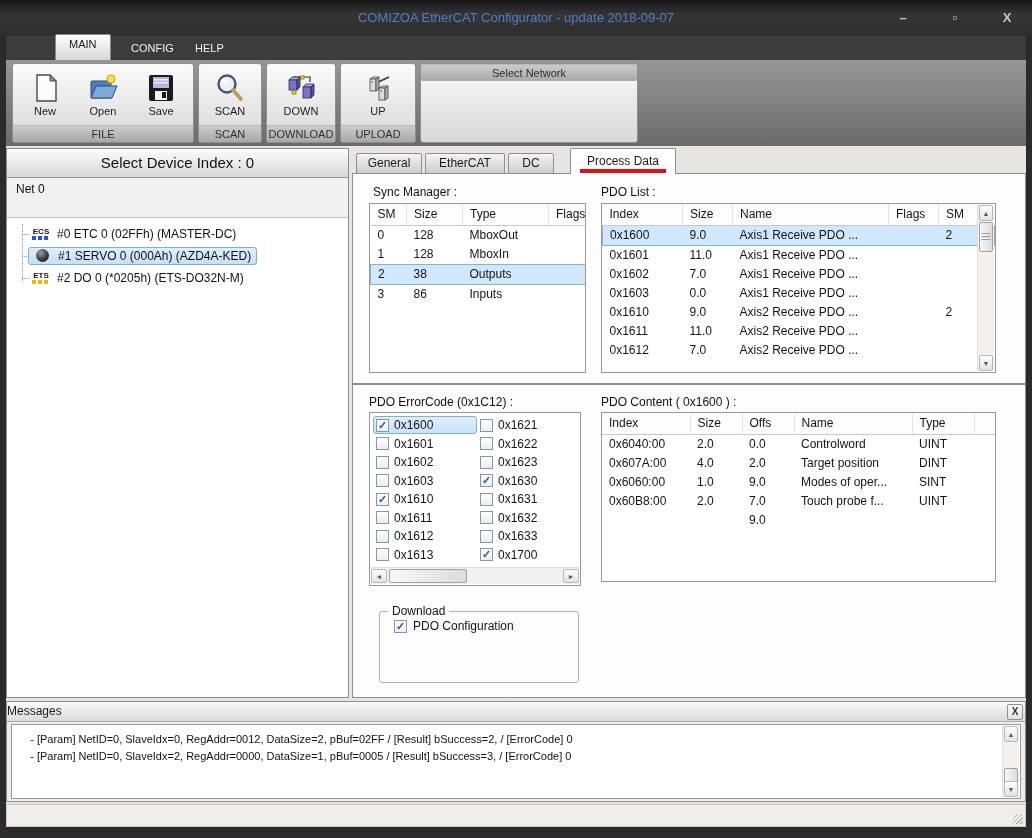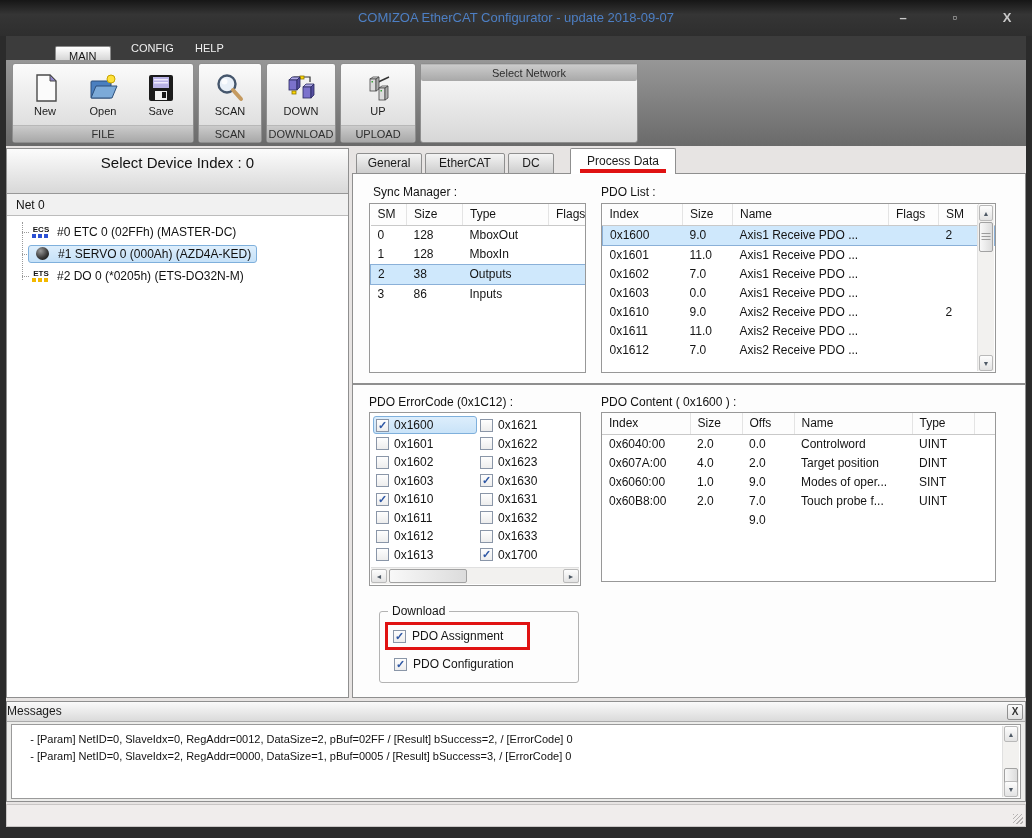--- a/index.html
+++ b/index.html
@@ -15,21 +15,21 @@
            font-size:13px; color:#4d7fc4; }
   .winbtns { position:absolute; right:12px; top:8px; display:flex; gap:26px; }
   .winbtn { width:26px; height:20px; color:#c9c9c9; font-size:13px; text-align:center;
             line-height:20px; cursor:default; font-weight:bold; }
 
   
   .menubar { position:absolute; left:6px; top:36px; width:1020px; height:24px; background:#3c3c3c; }
   .menu-tab { position:absolute; bottom:0; height:21px; padding:3px 13px; font-size:11px;
               color:#f0f0f0; }
   .menu-tab.active { background:linear-gradient(#ffffff,#d6d6d6); color:#151515;
-              border:1px solid #8a8a8a; border-bottom:none; border-radius:2px 2px 0 0; height:14px; }
+              border:1px solid #8a8a8a; border-bottom:none; border-radius:2px 2px 0 0; height:26px; }
 
   
   .ribbon { position:absolute; left:6px; top:60px; width:1020px; height:86px;
             background:linear-gradient(#979797,#6a6a6a); padding:3px 0 0 6px; }
   .rgroup { position:absolute; top:3px; height:80px; border:1px solid #8e8e8e; border-radius:3px;
             background:linear-gradient(#fbfbfb,#e2e2e2 70%,#d7d7d7); display:flex; flex-direction:column; }
   .rgroup-body { flex:1; display:flex; align-items:center; justify-content:center; }
   .rgroup-label { height:17px; background:linear-gradient(#cbcbcb,#a8a8a8); color:#2e2e2e;
             font-size:11px; text-align:center; line-height:16px; border-radius:0 0 2px 2px;
             border-top:1px solid #b8b8b8; }
@@ -44,23 +44,23 @@
   .combo .val { position:absolute; left:5px; top:3px; color:#222; }
   .combo .arrow { position:absolute; right:0; top:0; width:17px; height:18px; border-left:1px solid #bbb;
            color:#777; font-size:8px; text-align:center; line-height:18px; }
   .setbtn { position:absolute; left:78px; top:32px; width:84px; height:24px; font-size:12px; color:#111;
            background:linear-gradient(#f9f9f9,#dcdcdc); border:1px solid #767676; border-radius:3px;
            text-align:center; line-height:22px; }
 
   
   .left-panel { position:absolute; left:6px; top:148px; width:343px; height:550px;
                 background:#ffffff; border:1px solid #8f8f8f; }
-  .dev-header { height:45px; background:linear-gradient(#fcfcfc,#d8d8d8); border-bottom:1px solid #979797;
+  .dev-header { height:29px; background:linear-gradient(#fcfcfc,#d8d8d8); border-bottom:1px solid #979797;
                 text-align:center; font-size:15px; color:#111; line-height:28px; }
-  .net-row { height:22px; background:#f1f1f1; border-bottom:1px solid #bcbcbc; font-size:12px;
+  .net-row { height:40px; background:#f1f1f1; border-bottom:1px solid #bcbcbc; font-size:12px;
              color:#111; line-height:22px; padding-left:9px; }
   .tree-list { position:relative; padding-top:5px; }
   .tree-list::before { content:""; position:absolute; left:15px; top:6px; height:58px;
              border-left:1px dotted #9a9a9a; }
   .tree-item { display:flex; align-items:center; height:22px; padding-left:22px; font-size:12px; color:#111; }
   .tree-item::before { content:""; width:7px; border-top:1px dotted #9a9a9a; margin-left:-7px; margin-right:1px; }
   .tree-sel { display:inline-flex; align-items:center; padding:1px 5px 1px 2px; margin-left:-2px;
              background:linear-gradient(#ddeefc,#c5e1f8); border:1px solid #7fb0dc; border-radius:3px; }
   .ticon { width:22px; margin-right:5px; text-align:center; flex:none; }
   .ticon .tx { display:block; font-weight:bold; font-size:8px; line-height:7px; color:#141414;
@@ -580,24 +580,20 @@
                 <td></td>
                 <td></td>
                 <td></td>
               </tr>
             </tbody>
           </table>
         </div>
 
       <div class="groupbox" style="left:26px; top:437px; width:200px; height:72px;">
         <span class="legend">Download</span>
-        <div class="redbox" id="dl-redbox" style="border-color: rgb(224, 18, 18);">
-          <span class="cb checked"></span>
-          <span class="dl-opt">PDO Assignment</span>
-        </div>
         <div class="dl-opt opt2">
           <span class="cb checked"></span>
           <span>PDO Configuration</span>
         </div>
       </div>
     </div>
   </div>
 
   <div class="messages">
     <div class="msg-header">

